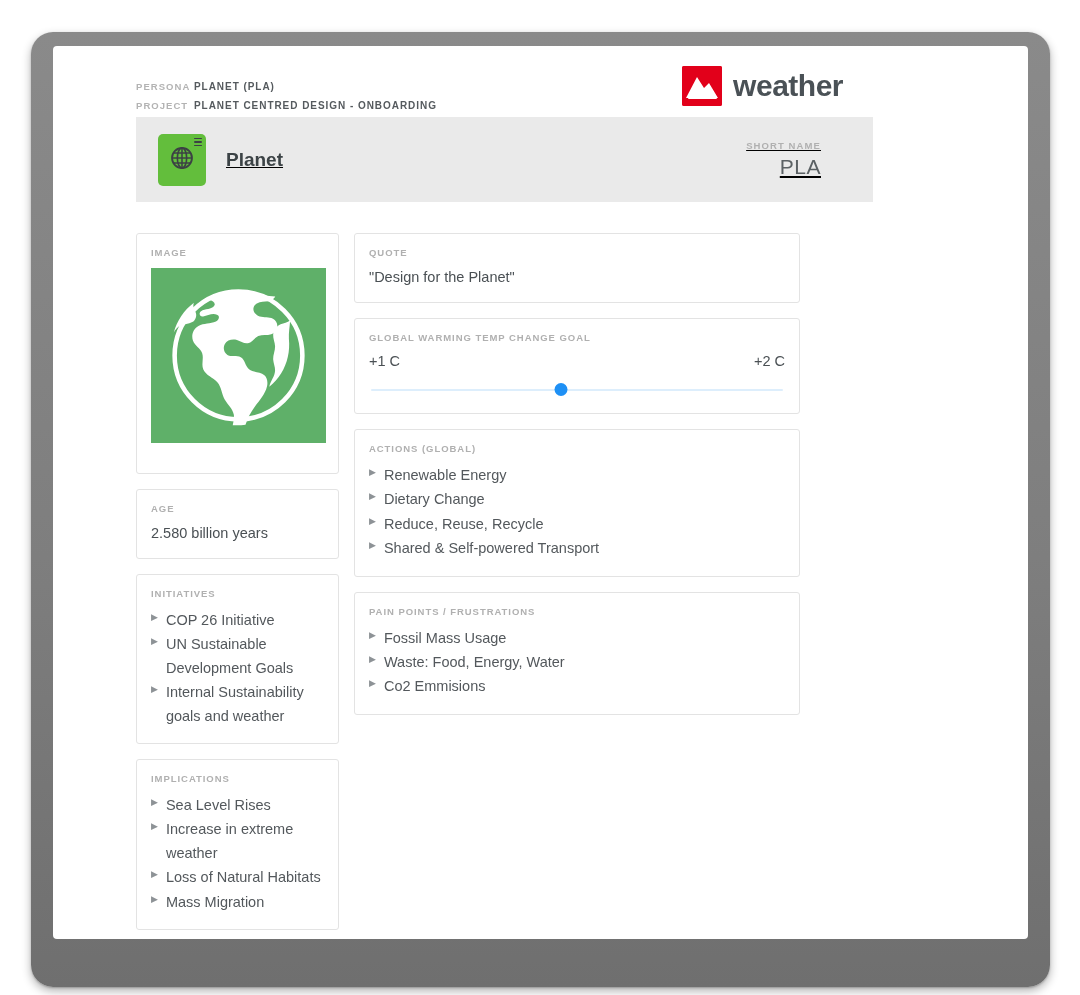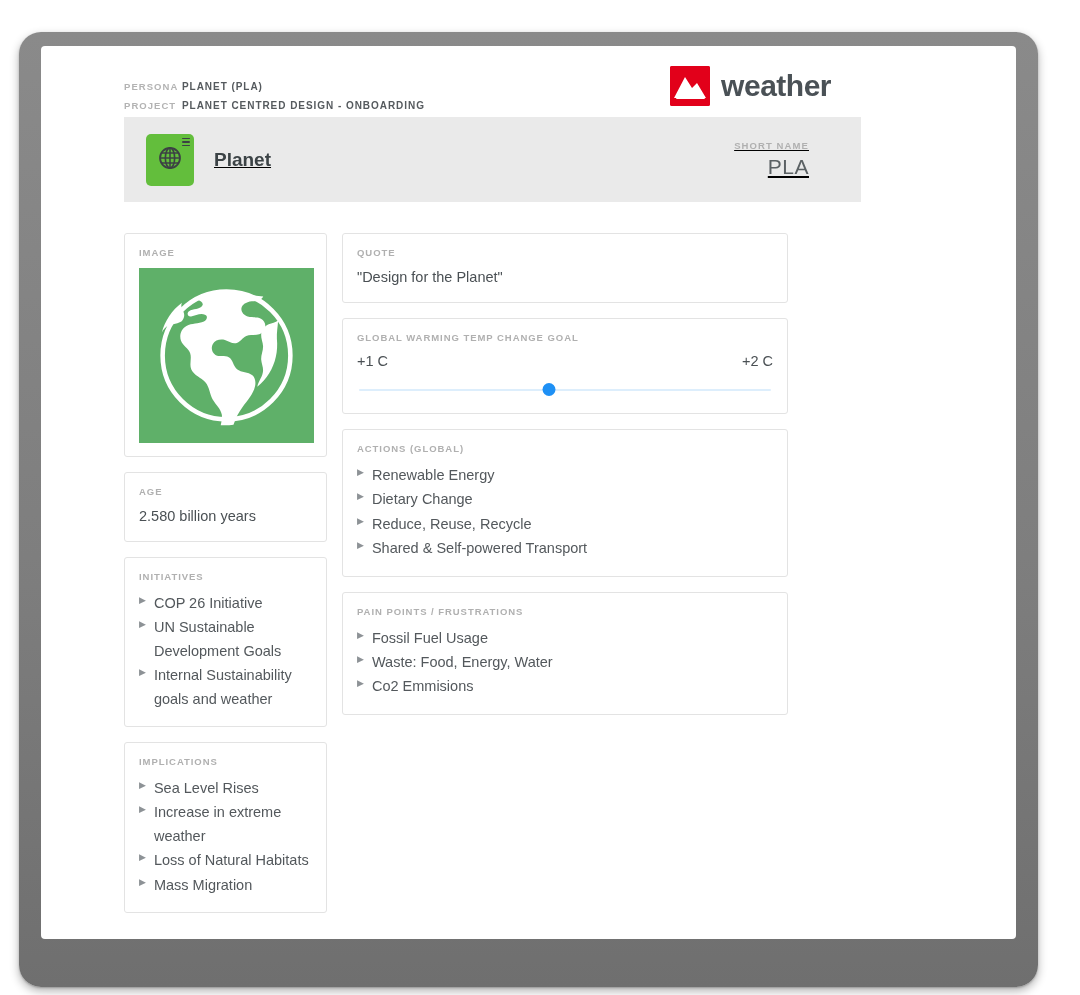--- a/index.html
+++ b/index.html
@@ -12,21 +12,21 @@
     height: 995px;
     font-family: "Liberation Sans", sans-serif;
     -webkit-font-smoothing: antialiased;
     position: relative;
     overflow: hidden;
   }
 
   
   #device-frame {
     position: absolute;
-    left: 19px;
+    left: 31px;
     top: 32px;
     width: 1019px;
     height: 955px;
     border-radius: 22px;
     background: linear-gradient(180deg, #8a8a8a 0%, #7e7e7e 55%, #6f6f6f 100%);
     box-shadow: 0 4px 10px rgba(0,0,0,0.30), 0 1px 2px rgba(0,0,0,0.22);
     box-sizing: border-box;
   }
   #device-screen {
     position: absolute;
@@ -185,21 +185,21 @@
     text-transform: uppercase;
     margin-bottom: 10px;
   }
   .card-text {
     font-size: 14.5px;
     color: #4a5054;
     line-height: 1.35;
   }
 
   
-  .image-card { padding-bottom: 13px; }
+  .image-card { padding-bottom: 30px; }
   .globe-art {
     width: 175px;
     height: 175px;
     background: #5fb069;
     display: block;
   }
   .globe-art svg { display: block; }
 
   
   ul.bullets {
@@ -462,21 +462,21 @@
                 <span>Shared &amp; Self-powered  Transport</span>
               </li>
           </ul>
         </div>
 
         <div class="card">
           <div class="card-label">PAIN POINTS / FRUSTRATIONS</div>
           <ul class="bullets">
             <li>
                 <span class="tri">▶</span>
-                <span>Fossil Fuel Usage</span>
+                <span>Fossil Mass Usage</span>
               </li>
             <li>
                 <span class="tri">▶</span>
                 <span>Waste: Food, Energy, Water</span>
               </li>
             <li>
                 <span class="tri">▶</span>
                 <span>Co2 Emmisions</span>
               </li>
           </ul>

